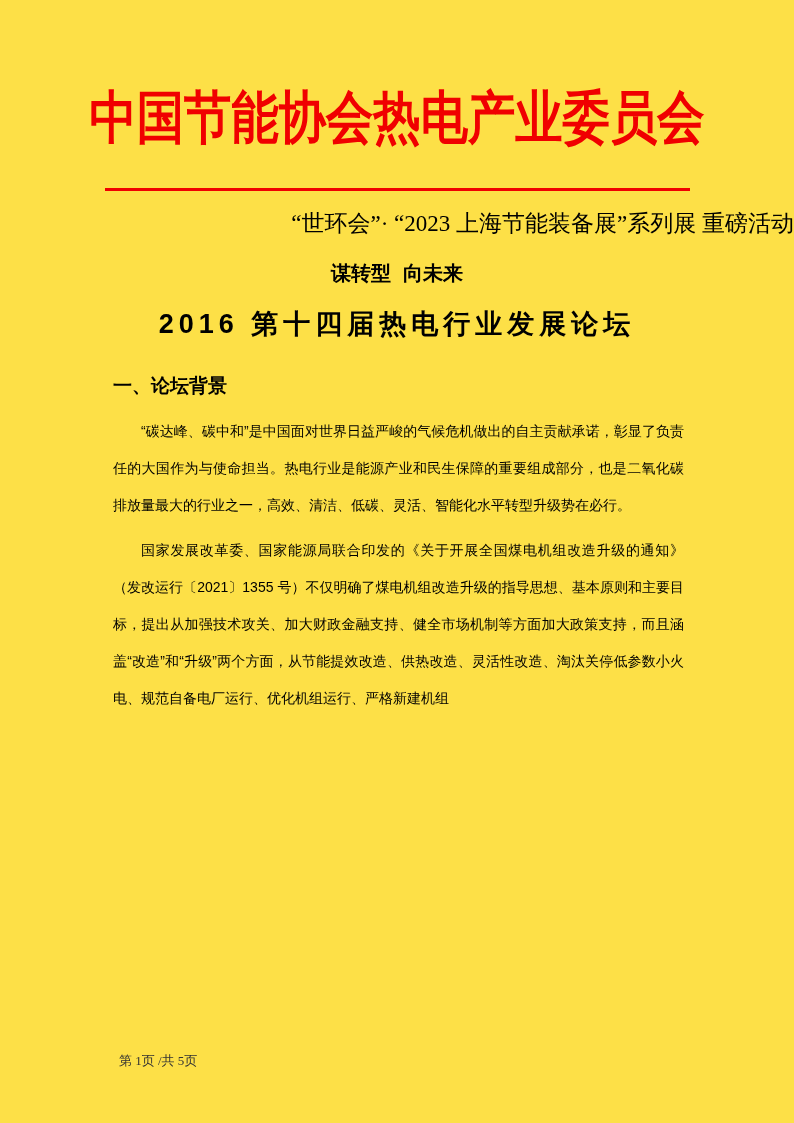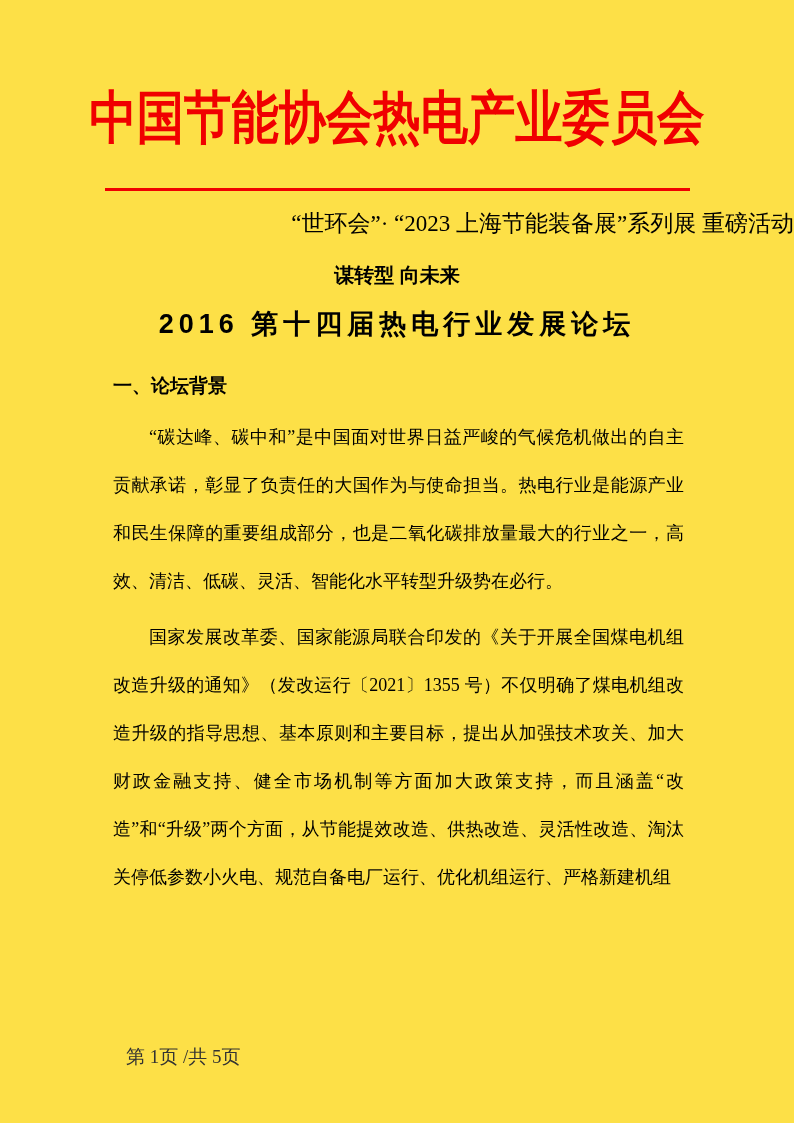--- a/index.html
+++ b/index.html
@@ -42,21 +42,21 @@
     font-size: 23px;
     font-weight: normal;
     font-family: "Liberation Serif", "DejaVu Serif", serif;
   }
   .slogan {
     margin-top: 27px;
     line-height: 26px;
     text-align: center;
     font-size: 20px;
     font-weight: bold;
-    font-family: Liberation Sans, sans-serif;
+    font-family: Liberation Mono, monospace;
   }
   .forum-title {
     margin-top: 18px;
     line-height: 36px;
     text-align: center;
     font-size: 27px;
     font-weight: bold;
     letter-spacing: 5px;
     font-family: "Liberation Sans", "DejaVu Sans", sans-serif;
     white-space: nowrap;
@@ -74,36 +74,36 @@
     line-height: 26px;
     font-size: 19px;
     font-weight: bold;
     font-family: "Liberation Sans", "DejaVu Sans", sans-serif;
   }
   .body-text {
     margin: 0 110px 0 113px;
   }
   .body-text p {
     margin: 8px 0 0 0;
-    font-size: 18px;
-    line-height: 48px;
+    font-size: 14px;
+    line-height: 37px;
     text-align: justify;
     text-justify: inter-ideograph;
     text-indent: 2em;
-    font-family: Liberation Serif, serif;
+    font-family: Liberation Sans, sans-serif;
   }
   .body-text p.first {
     margin-top: 14px;
   }
   
   .page-footer {
     position: absolute;
-    left: 126px;
+    left: 119px;
     bottom: 53px;
-    font-size: 19px;
+    font-size: 13px;
     color: #333333;
     font-family: "Liberation Serif", "DejaVu Serif", serif;
   }
 </style>
 </head>
 <body>
 
 <div class="page">
 
   <div class="org-title" style="color: rgb(240, 0, 0);">中国节能协会热电产业委员会</div>

